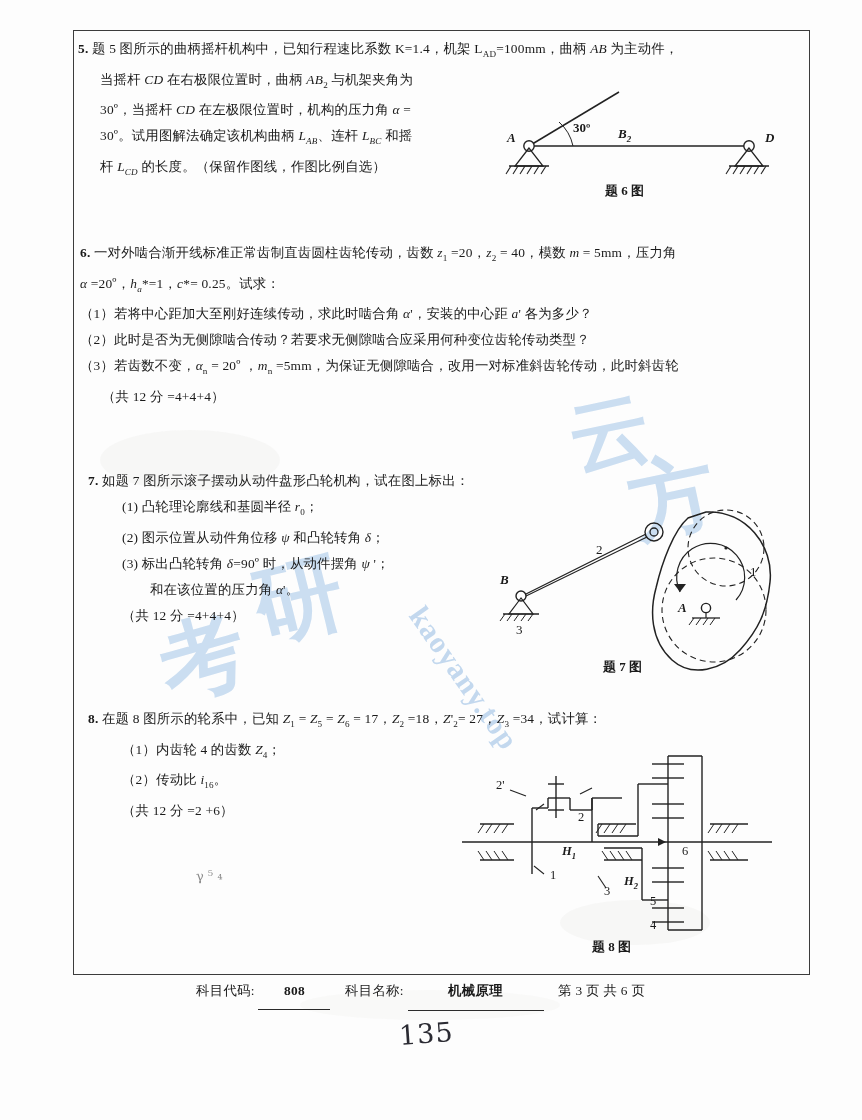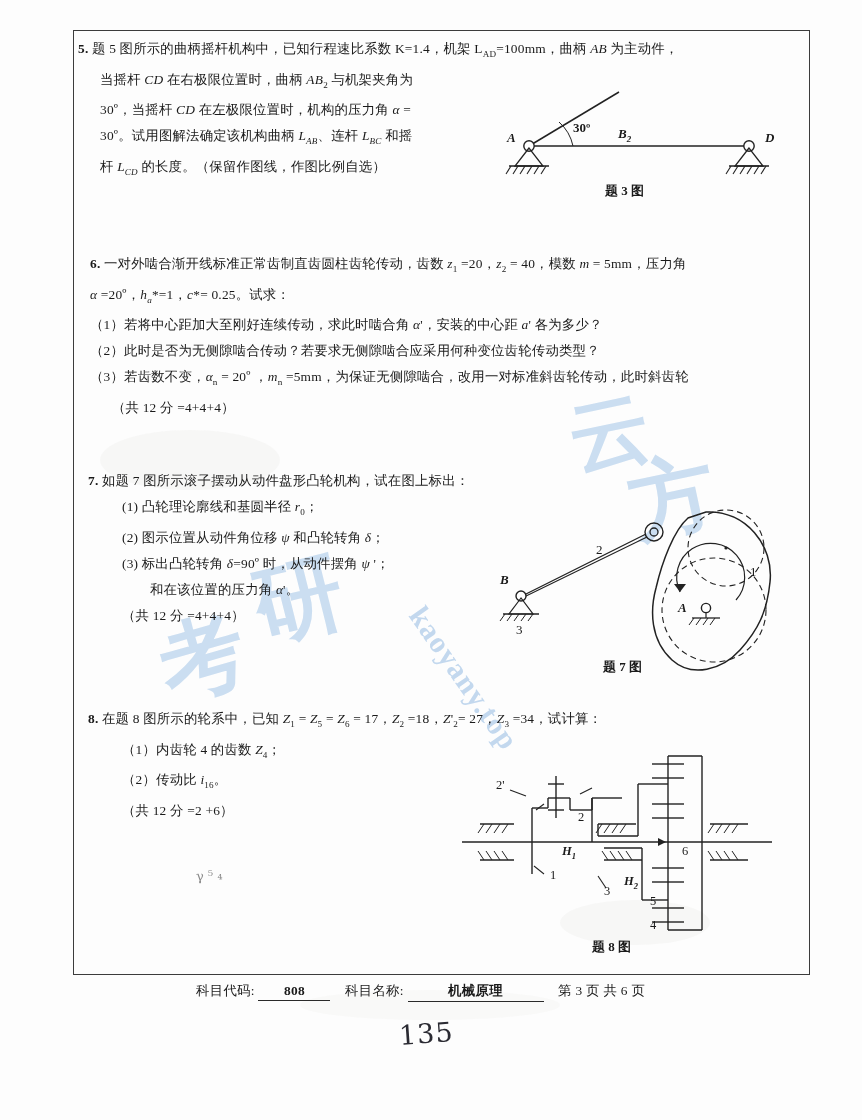--- a/index.html
+++ b/index.html
@@ -115,21 +115,21 @@
   #footer-line {
     position: absolute;
     left: 196px; top: 982px;
     font-size: 13.4px;
     white-space: nowrap;
     letter-spacing: .3px;
   }
   .fill-val {
     display: inline-block;
     border-bottom: 1px solid #2a2a2a;
-    padding: 0 8px 1px 8px;
+    padding: 0 8px 10px 8px;
     text-align: center;
     font-weight: 700;
   }
   #fill-code { min-width: 56px; }
   #fill-name { min-width: 120px; }
 
   
   .hand {
     position: absolute;
     font-family: "DejaVu Serif", serif;
@@ -206,24 +206,24 @@
         <line x1="258" y1="88" x2="253" y2="96"></line>
           <line x1="265" y1="88" x2="260" y2="96"></line>
         <line x1="272" y1="88" x2="267" y2="96"></line>
           <line x1="279" y1="88" x2="274" y2="96"></line>
       </g>
     </svg>
     <div style="position:absolute;left:20px;top:52px;font-size:13px;font-style:italic;font-weight:700;">A</div>
     <div style="position:absolute;left:278px;top:52px;font-size:13px;font-style:italic;font-weight:700;">D</div>
     <div style="position:absolute;left:131px;top:0px;font-size:13px;font-style:italic;font-weight:700;margin-top:48px;"><span>B</span><sub>2</sub></div>
     <div style="position:absolute;left:86px;top:42px;font-size:13px;font-weight:700;">30º</div>
-    <div class="fig-caption" style="left:118px;top:104px;">题 3 图</div>
-  </div>
-
-  <div class="q-block" style="left:90px; top:240px; width:710px;margin-top:11px;">
+    <div class="fig-caption" style="left:118px;top:104px;">题 6 图</div>
+  </div>
+
+  <div class="q-block" style="left:80px; top:240px; width:710px;">
     <div class="q-line">
       <span class="q-num">6.</span>
       <span>一对外啮合渐开线标准正常齿制直齿圆柱齿轮传动，齿数 <i>z</i><sub>1</sub> =20，<i>z</i><sub>2</sub> = 40，模数 <i>m</i> = 5mm，压力角</span>
     </div>
     <div class="q-line"><i>α</i> =20º，<i>h<sub>a</sub></i>*=1，<i>c</i>*= 0.25。试求：</div>
     <div class="q-line">（1）若将中心距加大至刚好连续传动，求此时啮合角 <i>α</i>'，安装的中心距 <i>a</i>' 各为多少？</div>
     <div class="q-line">（2）此时是否为无侧隙啮合传动？若要求无侧隙啮合应采用何种变位齿轮传动类型？</div>
     <div class="q-line">（3）若齿数不变，<i>α</i><sub>n</sub> = 20º ，<i>m</i><sub>n</sub> =5mm，为保证无侧隙啮合，改用一对标准斜齿轮传动，此时斜齿轮</div>
     <div class="q-line ind1">（共 12 分 =4+4+4）</div>
   </div>

